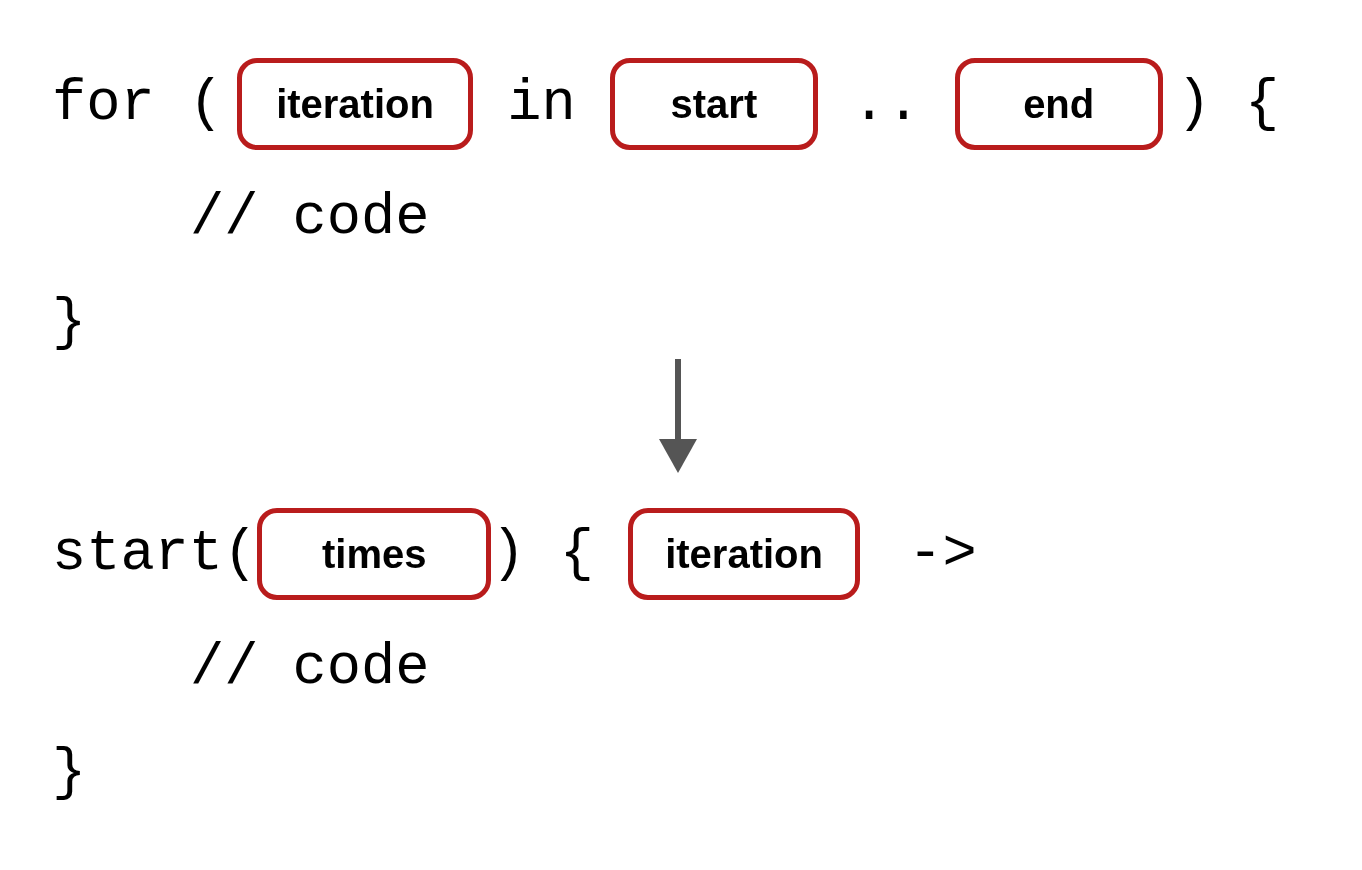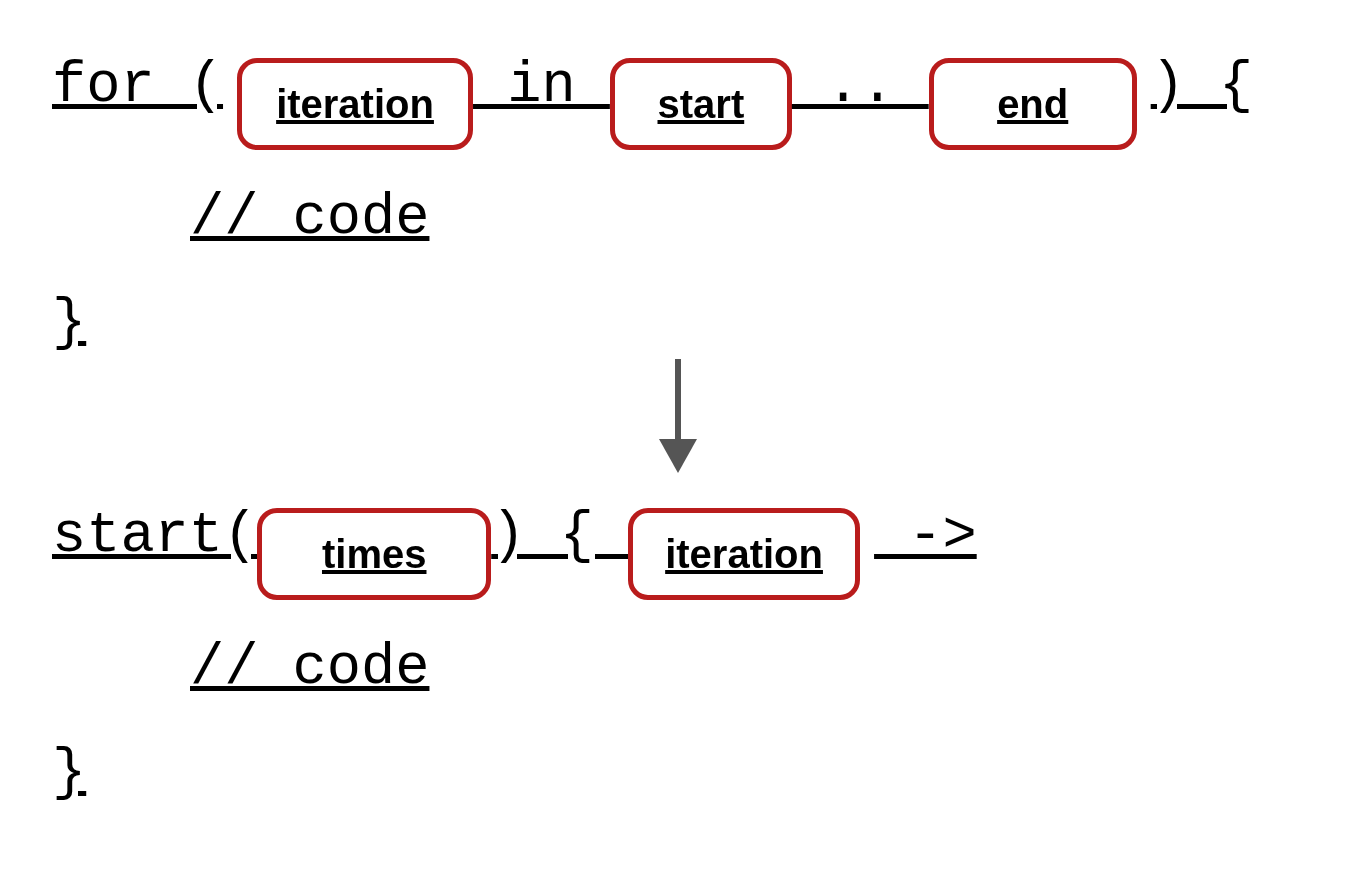--- a/index.html
+++ b/index.html
@@ -14,28 +14,28 @@
     height: 870px;
     background: #ffffff;
     overflow: hidden;
     font-family: "Liberation Mono", "DejaVu Sans Mono", monospace;
   }
 
   
   .code-line {
     position: absolute;
     display: flex;
+    align-items: center;
     white-space: pre;
     color: #000000;
     font-family: "Liberation Mono", "DejaVu Sans Mono", monospace;
     font-size: 57px;
     font-weight: 400;
     letter-spacing: 0px;
     line-height: 1;
-    text-decoration: underline;
   }
 
   .mono {
     font-family: "Liberation Mono", "DejaVu Sans Mono", monospace;
     font-size: 57px;
     font-weight: 400;
     color: #000000;
     white-space: pre;
     line-height: 1;
   }
@@ -52,21 +52,21 @@
     font-family: "Liberation Sans", "DejaVu Sans", sans-serif;
     font-weight: 700;
     font-size: 40px;
     color: #000000;
     line-height: 1;
     height: 92px;
     padding: 0 22px;
     white-space: nowrap;
   }
   .token-box.w-iteration { width: 236px; }
-  .token-box.w-start    { width: 182px; }
+  .token-box.w-start    { width: 208px; }
   .token-box.w-end      { width: 208px; }
   .token-box.w-times    { width: 234px; }
   .token-box.w-iteration2 { width: 232px; }
 
   
   #line-for      { left: 52px;  top: 58px; }
   #line-comment1 { left: 190px; top: 190px; }
   #line-close1   { left: 52px;  top: 295px; }
   #line-repeat   { left: 52px;  top: 508px; }
   #line-comment2 { left: 190px; top: 640px; }

